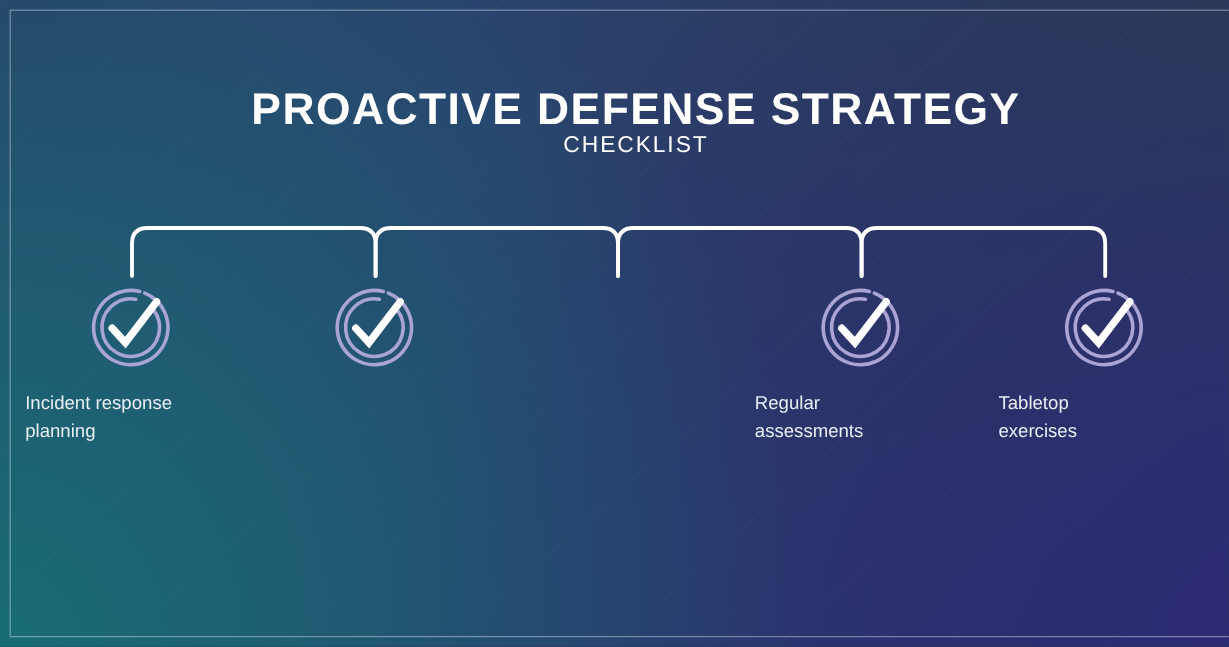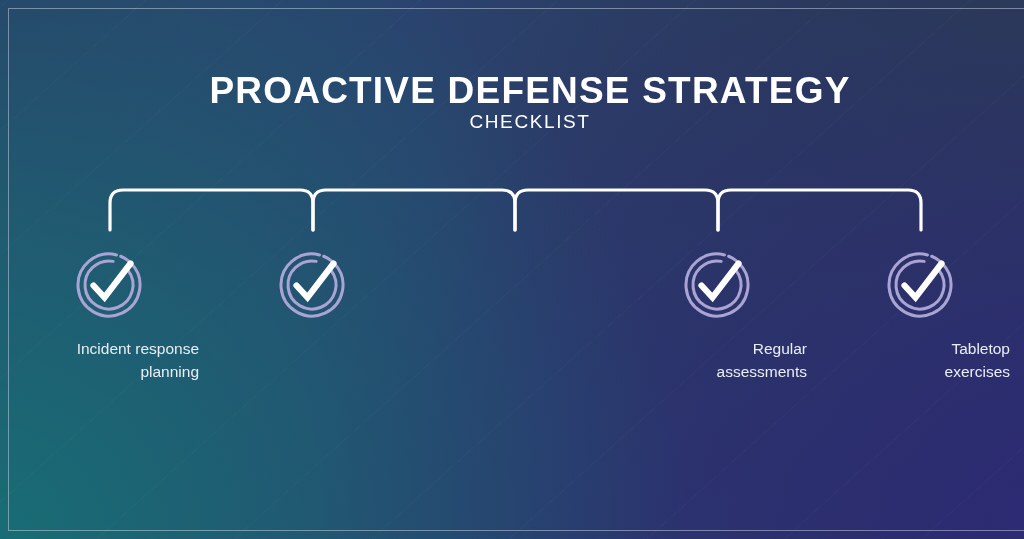--- a/index.html
+++ b/index.html
@@ -95,24 +95,24 @@
   .steps {
     position: absolute;
     top: 228px;
     left: 0;
     width: 100%;
     height: 210px;
     z-index: 3;
   }
   .step {
     position: absolute;
-    top: 16px;
+    top: 4px;
     width: 202px;
     margin-left: -101px;
-    text-align: right;
+    text-align: left;
   }
   .step-icon {
     width: 80px;
     height: 80px;
     margin: 0 auto;
     display: block;
   }
   .step-label {
     margin-top: 14px;
     color: #e9eef4;

